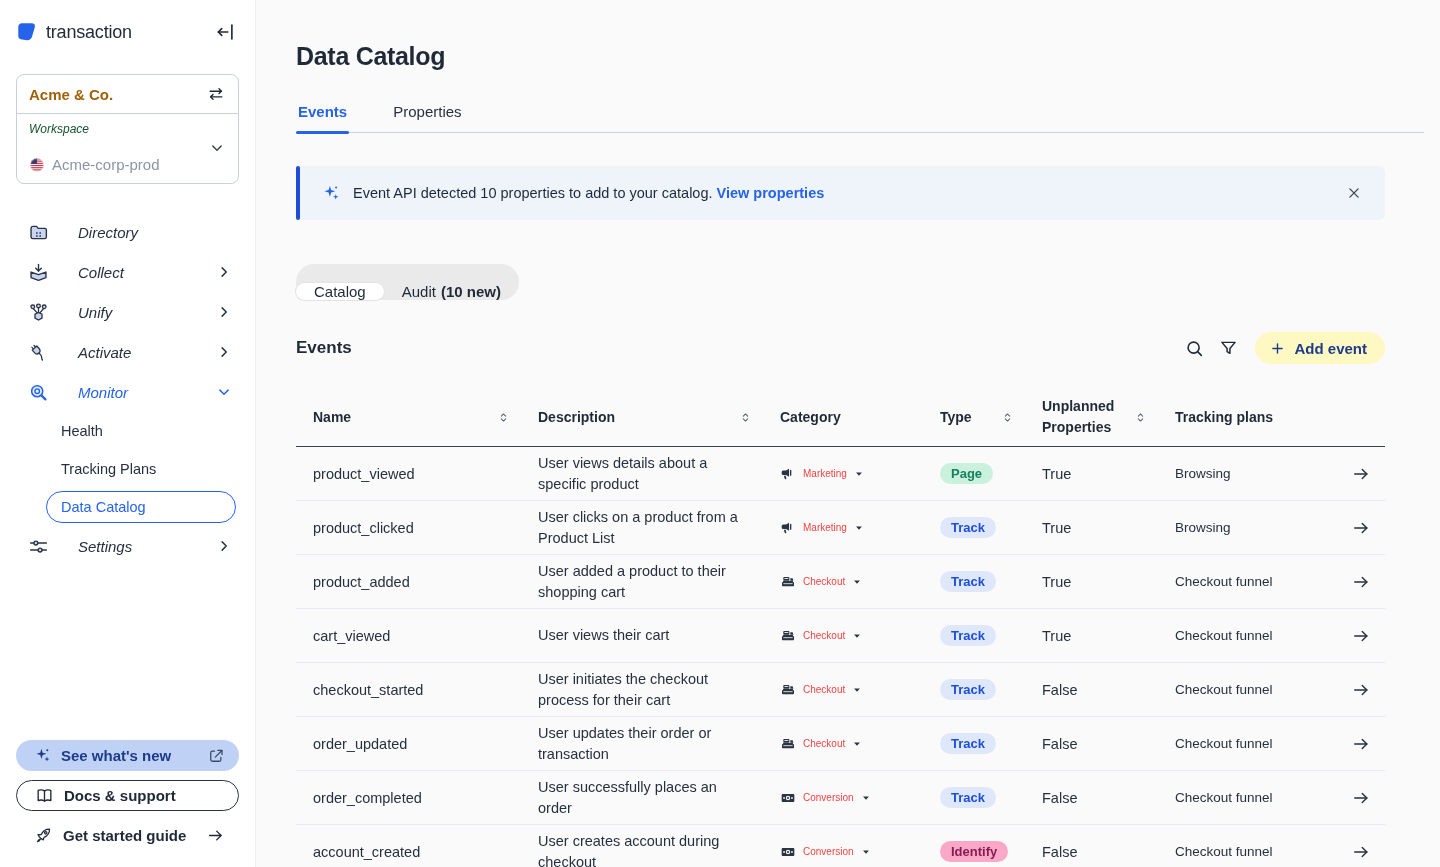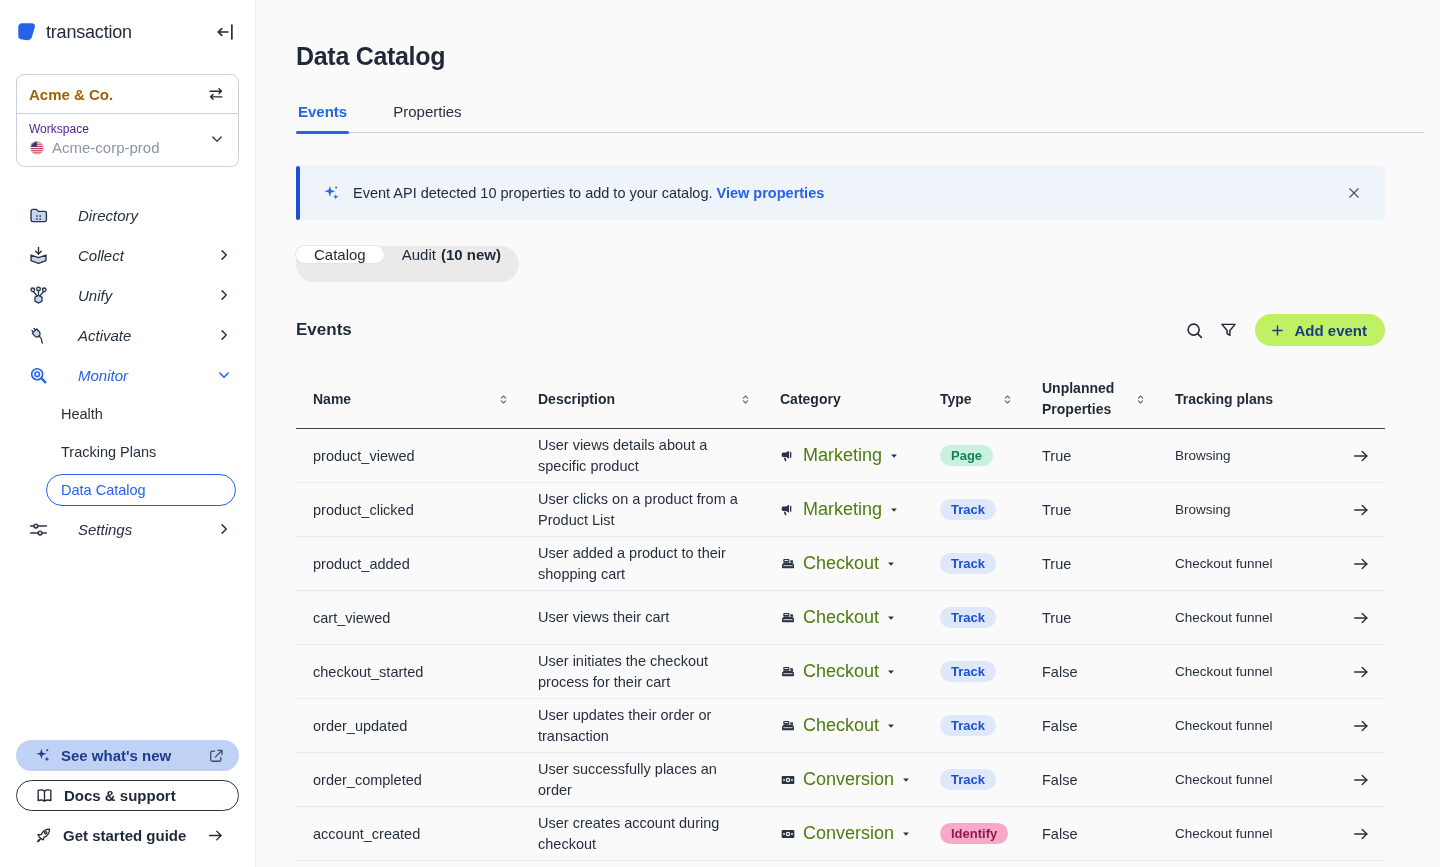--- a/index.html
+++ b/index.html
@@ -20,21 +20,21 @@
   .logo-row { display:flex; align-items:center; height:32px; margin-bottom:26px; }
   .logo-mark { width:22px; height:22px; }
   .logo-text { font-size:18px; font-weight:500; color:#1F2937; margin-left:8px; letter-spacing:-0.2px; flex:1; }
   .collapse-btn { width:28px; height:28px; display:flex; align-items:center; justify-content:center; cursor:pointer; border-radius:6px; }
 
   .org-card { border:1px solid #C9D0DA; border-radius:8px; background:#fff; margin-bottom:28px; }
   .org-top { display:flex; align-items:center; padding:9px 12px; border-bottom:1px solid #C9D0DA; cursor:pointer; }
   .org-name { font-weight:700; font-size:15px; color:#a16207; flex:1; }
   .ws-row { padding:8px 12px 10px; display:flex; align-items:center; cursor:pointer; }
   .ws-col { flex:1; }
-  .ws-label { font-size:12px; color:#4c1d95; margin-bottom:3px; }
+  .ws-label { font-size:12px; color:#14532d; margin-bottom:20px;font-style:italic; }
   .ws-name-row { display:flex; align-items:center; gap:7px; }
   .ws-name { font-size:15px; color:#8B95A6; }
 
   .nav { list-style:none; }
   .nav-item { display:flex; align-items:center; height:40px; padding:0 6px 0 12px; gap:29px; cursor:pointer; border-radius:8px;font-style:italic; }
   .nav-label { flex:1; font-size:15px; font-weight:500; color:#27303F; }
   .nav-item.active .nav-label { color:#2563EB; }
   .sub-list { list-style:none; }
   .sub-item { display:flex; align-items:center; height:38px; padding-left:30px; cursor:pointer; }
   .sub-pill { flex:1; margin-right:3px; padding:7px 14px; font-size:14.5px; color:#27303F; border:1.5px solid transparent; border-radius:18px; }
@@ -54,40 +54,40 @@
   .tab { font-size:15px; padding:6px 2px 12px; cursor:pointer; color:#27303F; position:relative; }
   .tab.active { color:#2563EB; font-weight:600; }
   .tab.active::after { content:""; position:absolute; left:0; right:0; bottom:-2px; height:3px; background:#2563EB; border-radius:2px; }
 
   .banner { width:1089px; margin-top:33px; background:#EFF4FB; border-radius:6px; position:relative; display:flex; align-items:center; padding:0 16px 0 26px; height:54px; }
   .banner::before { content:""; position:absolute; left:0; top:0; bottom:0; width:4px; border-radius:4px; background:#1D4ED8; }
   .banner-text { font-size:14.5px; color:#1E293B; margin-left:13px; flex:1; }
   .banner-link { color:#2563EB; font-weight:700; cursor:pointer; }
   .banner-close { width:30px; height:30px; display:flex; align-items:center; justify-content:center; cursor:pointer; border-radius:6px; }
 
-  .segmented { margin-top:26px; display:inline-flex; background:#EAEAEB; border-radius:18px; padding:0; height:36px; align-items:flex-start; }
+  .segmented { margin-top:44px; display:inline-flex; background:#EAEAEB; border-radius:18px; padding:0; height:36px; align-items:flex-end; }
   .seg-opt { display:flex; align-items:center; padding:0 18px; font-size:15px; color:#1F2937; border-radius:18px; cursor:pointer; gap:5px; }
   .seg-opt.selected { background:#FFFFFF; box-shadow:0 0 0 1px #E3E3E5; }
   .seg-badge { font-weight:700; }
 
   .section-row { width:1089px; margin-top:31px; display:flex; align-items:center; }
   .section-title { font-size:17px; font-weight:700; color:#1F2937; flex:1; }
   .icon-btn { width:34px; height:34px; display:flex; align-items:center; justify-content:center; cursor:pointer; border-radius:8px; }
-  .add-btn { margin-left:10px; height:32px; border-radius:16px; background:#bef264; color:#1E3A8A; font-size:15px; font-weight:600; display:flex; align-items:center; gap:8px; padding:0 18px 0 14px; cursor:pointer; border:none; }
+  .add-btn { margin-left:10px; height:32px; border-radius:16px; background:#fef9c3; color:#1E3A8A; font-size:15px; font-weight:600; display:flex; align-items:center; gap:8px; padding:0 18px 0 14px; cursor:pointer; border:none; }
 
   
   .table { width:1089px; margin-top:27px; }
   .thead, .trow { display:grid; grid-template-columns:225px 242px 160px 102px 133px 155px 1fr; padding-left:17px; align-items:center; }
   .thead { min-height:49px; border-bottom:1px solid #3A4252; padding-top:4px; padding-bottom:8px; }
   .th { font-size:14px; font-weight:600; color:#1F2937; display:flex; align-items:center; justify-content:space-between; padding-right:28px; line-height:21px; }
   .th .sort { cursor:pointer; }
   .trow { height:54px; border-bottom:1px solid #E7EAEE; cursor:pointer; }
   .cell-name { font-size:14.5px; color:#27303F; }
   .cell-desc { font-size:14.5px; color:#27303F; line-height:21px; padding-right:30px; }
-  .cell-cat { display:flex; align-items:center; gap:7px; font-size:18px; color:#4d7c0f; }
+  .cell-cat { display:flex; align-items:center; gap:7px; font-size:10px; color:#ef4444; }
   .badge { display:inline-block; font-size:13px; font-weight:600; padding:3px 11px; border-radius:12px; }
   .cell-unplanned { font-size:14.5px; color:#27303F; }
   .cell-plan { font-size:13.5px; color:#27303F; }
   .cell-arrow { display:flex; justify-content:flex-end; padding-right:14px; }
 </style>
 </head>
 <body>
 
 <svg width="0" height="0" style="position:absolute">
   <defs>

